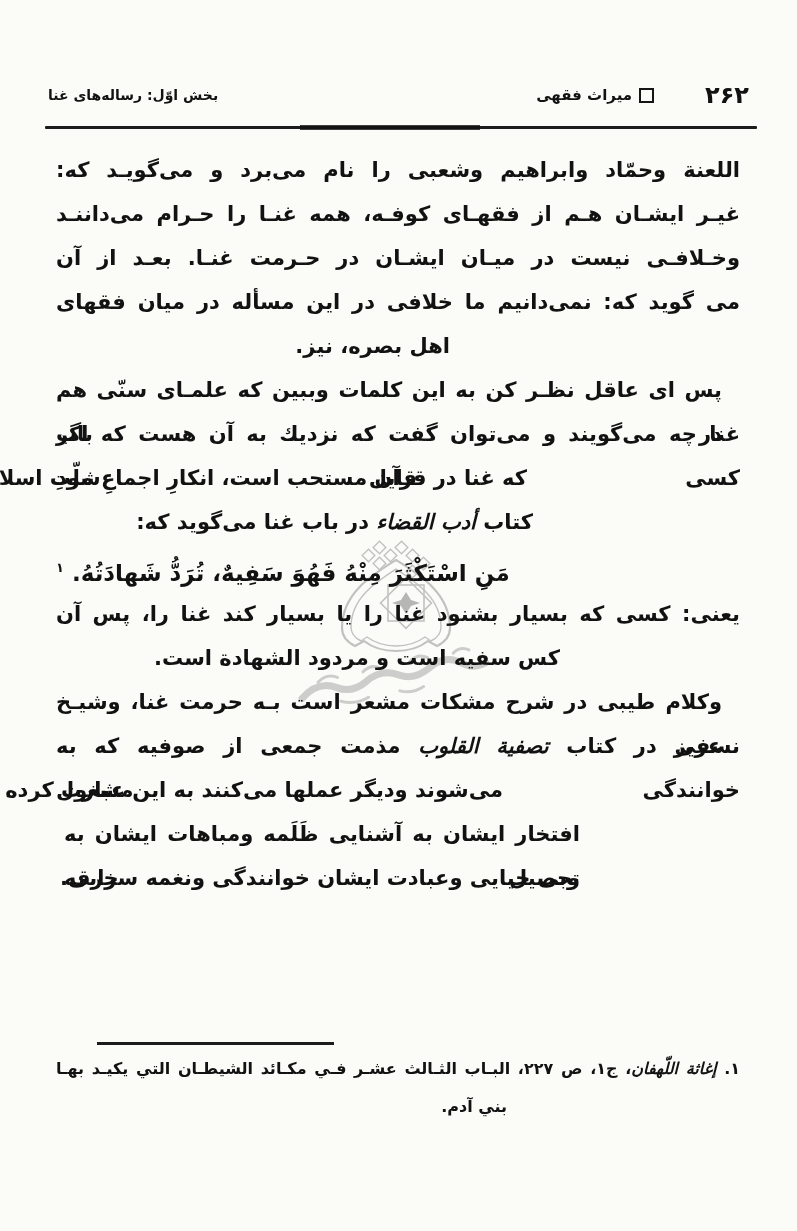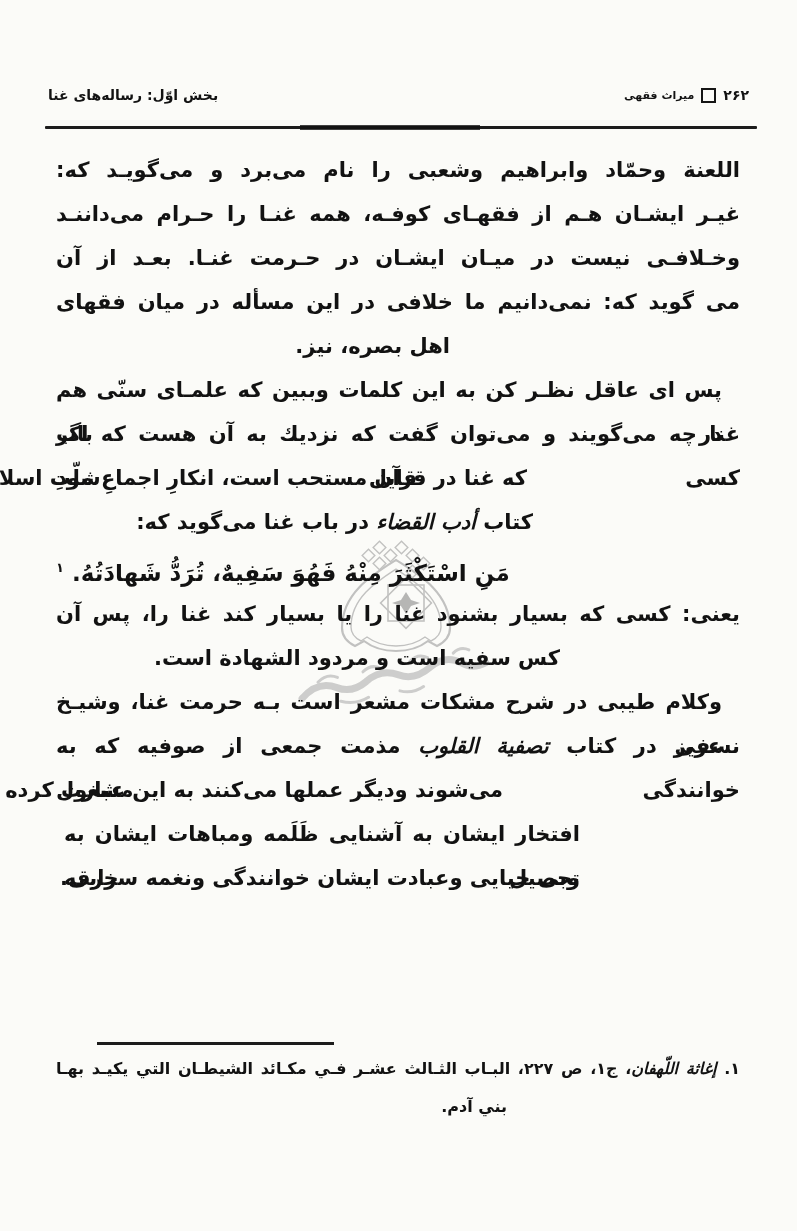--- a/index.html
+++ b/index.html
@@ -12,23 +12,23 @@
     position:relative;
   }
   .page{position:absolute;inset:0;}
   
   .hdr{
     position:absolute;top:80px;right:48px;left:48px;height:30px;
     display:flex;flex-direction:row;justify-content:space-between;align-items:center;
     direction:rtl;
   }
   .hdr-right{display:flex;align-items:center;gap:7px;font-weight:bold;}
-  .hdr-pagenum{font-size:14px;letter-spacing:1px;}
+  .hdr-pagenum{font-size:24px;letter-spacing:1px;margin-left:44px;}
   .hdr-sq{width:11px;height:11px;border:2px solid #151515;display:inline-block;}
-  .hdr-book{font-size:11px;font-weight:bold;}
+  .hdr-book{font-size:15px;font-weight:bold;}
   .hdr-left{font-size:14px;font-weight:bold;}
   .hdr-rule{position:absolute;top:126px;left:45px;width:712px;height:3px;background:#1c1c1c;border-radius:1px;}
   .hdr-rule:after{content:"";position:absolute;left:255px;top:-1px;width:180px;height:5px;background:#111;opacity:.8;}
   
   .txt{
     position:absolute;top:148px;right:57px;width:684px;
     direction:rtl;
   }
   .ln{
     height:44px;line-height:44px;

